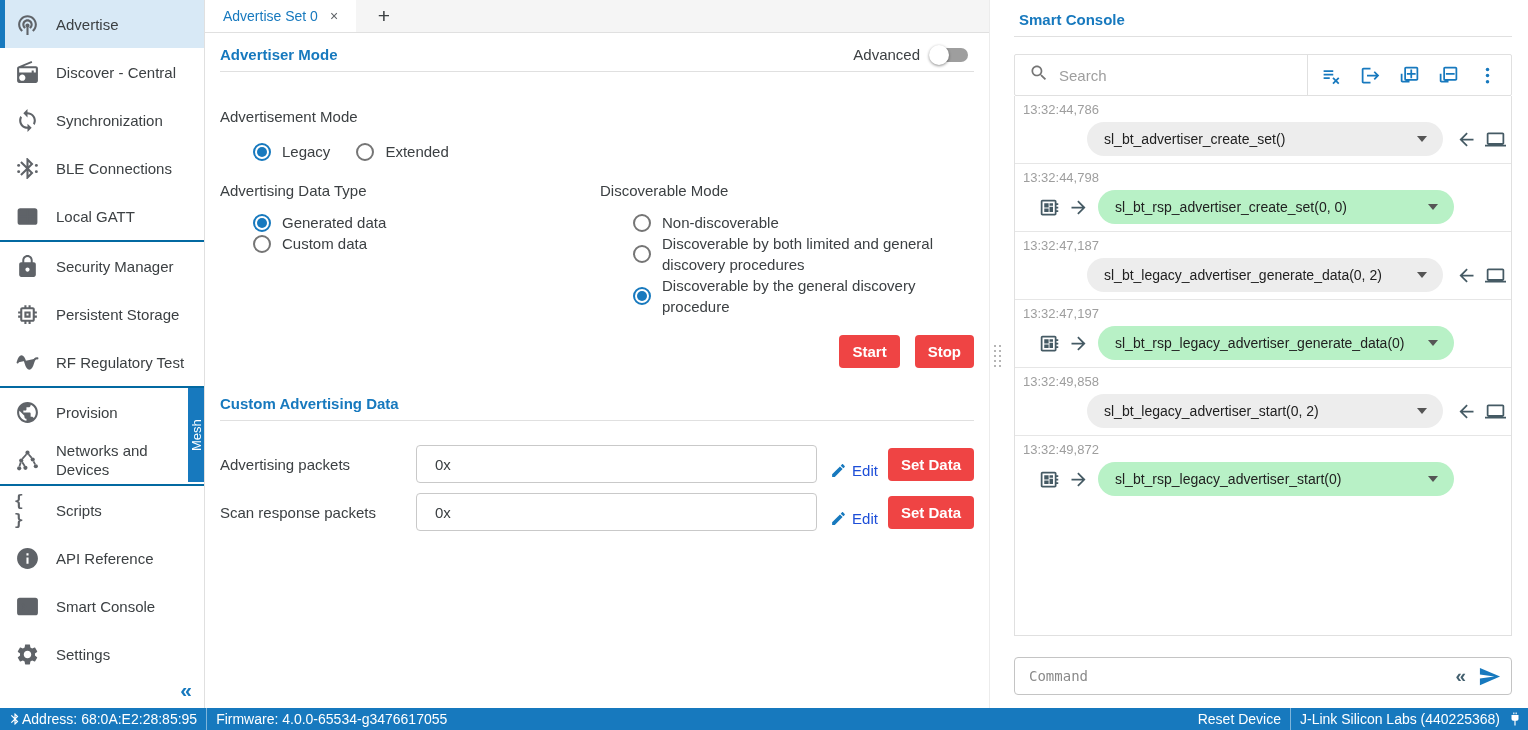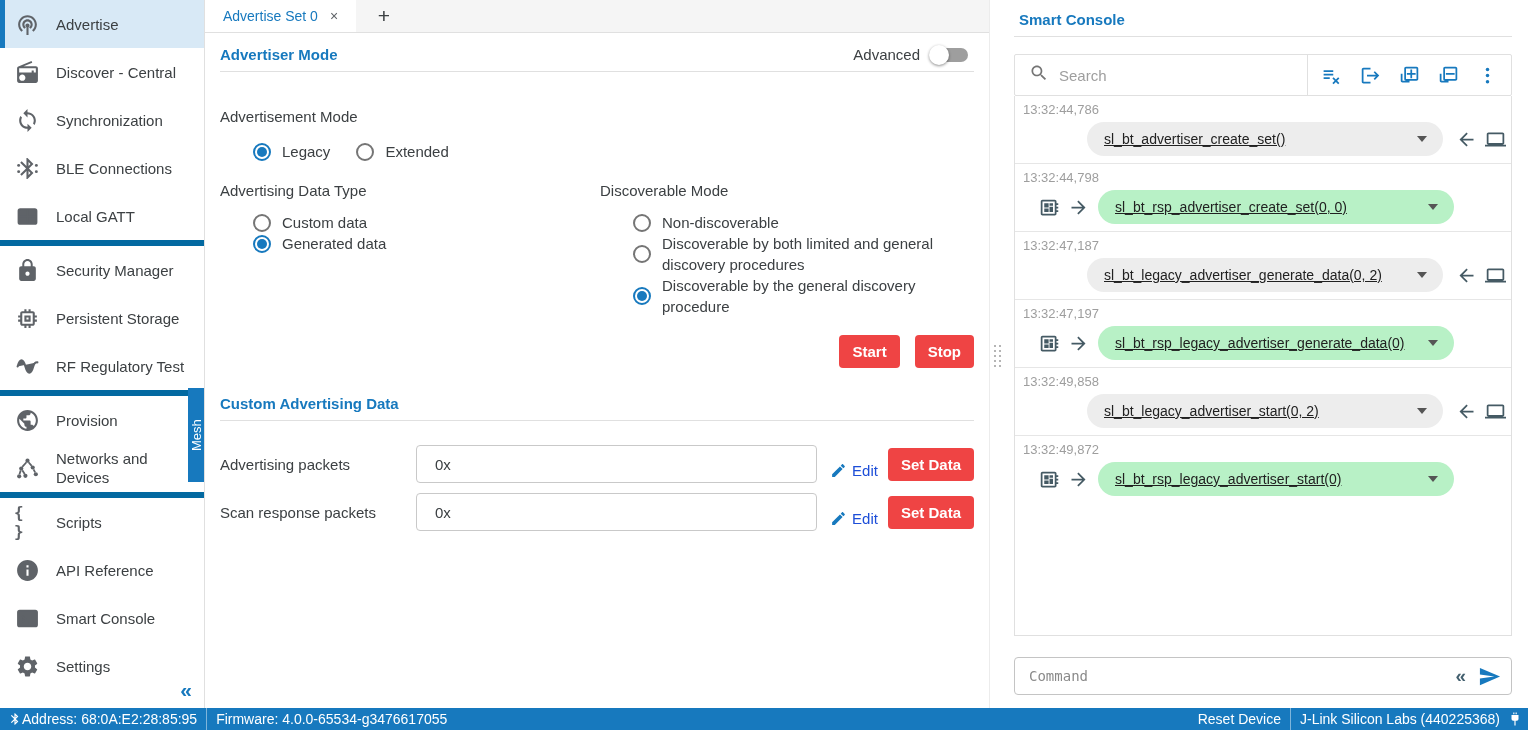--- a/index.html
+++ b/index.html
@@ -3,21 +3,21 @@
 <meta charset="utf-8">
 <style>
   * { margin:0; padding:0; box-sizing:border-box; }
   html,body { width:1528px; height:730px; overflow:hidden;
     font-family:"Liberation Sans", sans-serif; background:#fff; color:#3c4043; }
   .app { width:1528px; height:730px; display:flex; flex-direction:column; }
   .top { flex:1; display:flex; min-height:0; }
 
   
   .sidebar { width:205px; position:relative; border-right:1px solid #e0e0e0; background:#fff; flex:none; }
-  .nav-group { border-bottom:6px solid #0369a1; }
+  .nav-group { border-bottom:2px solid #0369a1; }
   .nav-group:last-child { border-bottom:none; }
   .nav-item { display:flex; align-items:center; min-height:48px; padding:4px 6px 4px 14px; cursor:pointer; position:relative; }
   .nav-item.selected { background:#d8e9f6; }
   .nav-item.selected::before { content:''; position:absolute; left:0; top:0; bottom:0; width:5px; background:#1779be; }
   .nav-icon { width:27px; display:flex; justify-content:center; flex:none; margin-right:15px; }
   .nav-icon svg { width:25px; height:25px; fill:#5f6368; }
   .braces { font:600 16px "DejaVu Sans Mono", monospace; color:#5f6368; letter-spacing:1px; }
   .nav-label { font-size:15px; color:#3c4043; line-height:19px; }
   .mesh-tab { position:absolute; right:0; top:388px; width:16px; height:94px; background:#1779be;
     color:#fff; display:flex; align-items:center; justify-content:center;
@@ -83,21 +83,21 @@
   .tb-icon { width:27px; height:27px; display:flex; align-items:center; justify-content:center; cursor:pointer; }
   .tb-icon svg { width:21px; height:21px; fill:#1779be; }
   .log { height:540px; border:1px solid #e0e0e0; border-top:none; overflow:hidden; flex:none; }
   .entry { padding:5px 8px 7px 8px; border-bottom:1px solid #e6e6e6; }
   .entry:last-child { border-bottom:none; }
   .etime { font-size:13px; color:#9e9e9e; line-height:18px; }
   .erow { display:flex; align-items:center; margin-top:3px; }
   .erow.sent { padding-left:64px; }
   .erow.resp { padding-left:16px; gap:9px; }
   .pill { width:356px; height:34px; border-radius:17px; display:flex; align-items:center; justify-content:space-between;
-    padding:0 16px 0 17px; font-size:14px; color:#212121; cursor:pointer; flex:none;text-decoration:underline; }
+    padding:0 16px 0 17px; font-size:14px; color:#212121; cursor:pointer; flex:none; }
   .pill.gray { background:#ededed; }
   .pill.green { background:#b8f1c6; }
   .caret { width:0; height:0; border-left:5px solid transparent; border-right:5px solid transparent; border-top:6px solid #555; }
   .eicos { display:flex; align-items:center; gap:8px; margin-left:13px; }
   .eicos svg, .erow.resp .lead svg { width:21px; height:21px; fill:#455a64; }
   .lead { display:flex; align-items:center; gap:8px; }
   .cmdrow { margin-top:21px; height:38px; border:1px solid #c4c4c4; border-radius:4px; display:flex; align-items:center;
     padding:0 10px 0 14px; gap:12px; flex:none; }
   .cmd-input { flex:1; border:none; outline:none; font-family:"DejaVu Sans Mono", monospace; font-size:14px; color:#3c4043; }
   .cmd-input::placeholder { color:#8a8a8a; }
@@ -287,26 +287,26 @@
               <span class="radio"></span>
               <span class="opt-label">Extended</span>
             </div>
           </div>
 
         <div class="two-col">
           <div class="col-left">
             <div class="field-label">Advertising Data Type</div>
             <div class="col-opts" id="data-type-opts">
                 <div class="opt">
+                  <span class="radio sel"></span>
+                  <span class="opt-label">Generated data</span>
+                </div>
+                <div class="opt">
                   <span class="radio"></span>
                   <span class="opt-label">Custom data</span>
-                </div>
-                <div class="opt">
-                  <span class="radio sel"></span>
-                  <span class="opt-label">Generated data</span>
                 </div>
               </div>
           </div>
           <div class="col-right">
             <div class="field-label">Discoverable Mode</div>
             <div class="col-opts" id="disc-mode-opts">
                 <div class="opt">
                   <span class="radio"></span>
                   <span class="opt-label">Non-discoverable</span>
                 </div>

